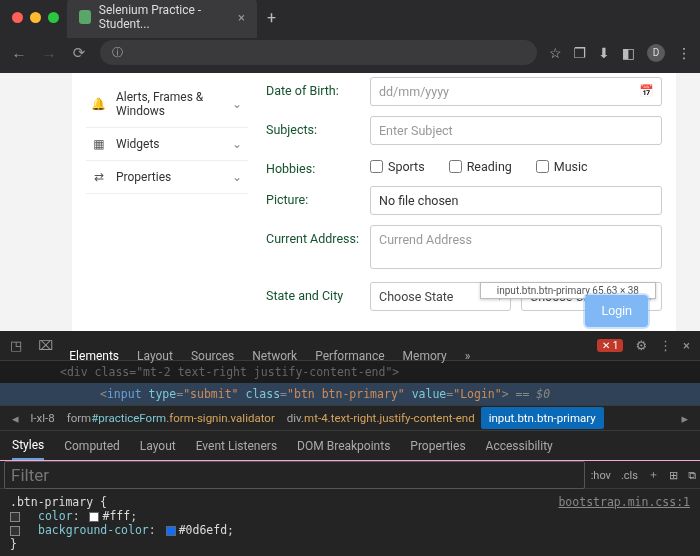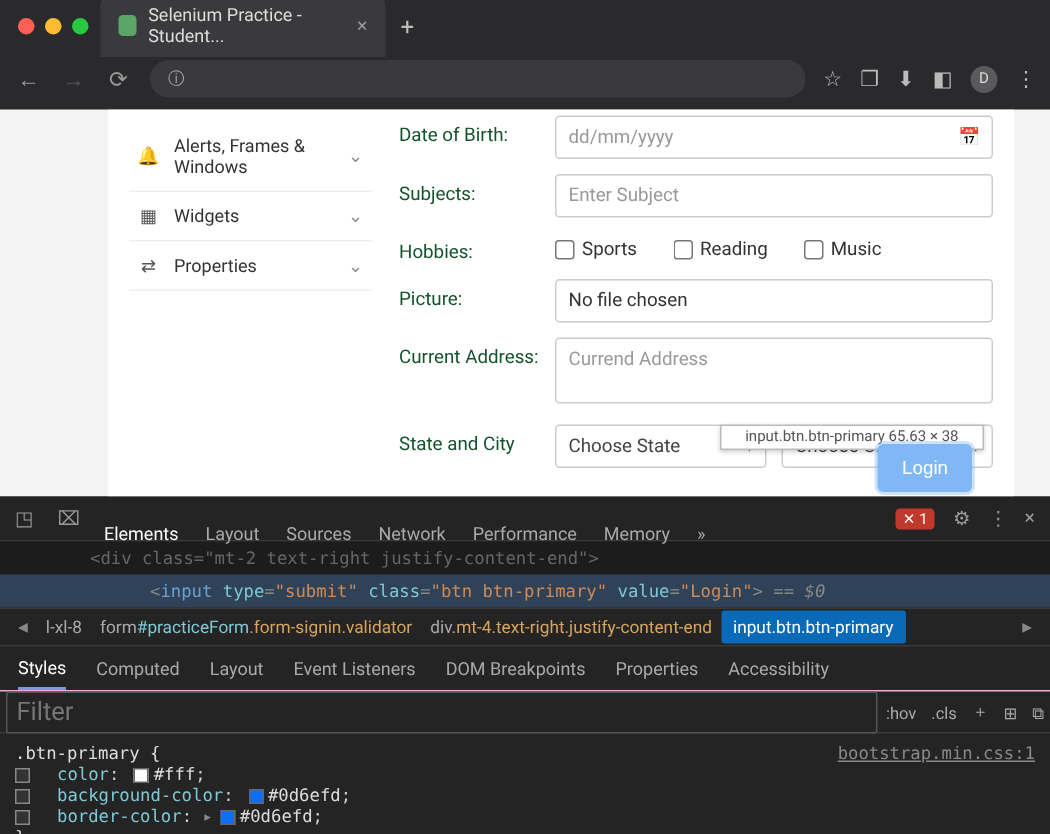--- a/index.html
+++ b/index.html
@@ -266,16 +266,15 @@
       <span>⊞</span>
       <span>⧉</span>
     </div>
   </div>
 
   <div class="css-pane">
     <span class="css-src">bootstrap.min.css:1</span>
     <div class="sel-name">.btn-primary {</div>
     <div><input type="checkbox" class="ck" checked="" style=""><span class="prop">color</span><span class="colon">: </span><span class="swatch" style="background:#fff"></span><span class="val">#fff</span><span class="colon">;</span></div>
     <div><input type="checkbox" class="ck" checked="" style=""><span class="prop">background-color</span><span class="colon">: </span><span class="swatch" style="background:#0d6efd"></span><span class="val">#0d6efd</span><span class="colon">;</span></div>
-    <div><input type="checkbox" class="ck" checked="" style=""><span class="prop">border-color</span><span class="colon">: </span><span class="tri">▸</span><span class="swatch" style="background:#0d6efd"></span><span class="val">#0d6efd</span><span class="colon">;</span></div>
     <div class="sel-name">}</div>
   </div>
 </div>
 
 </body></html>

